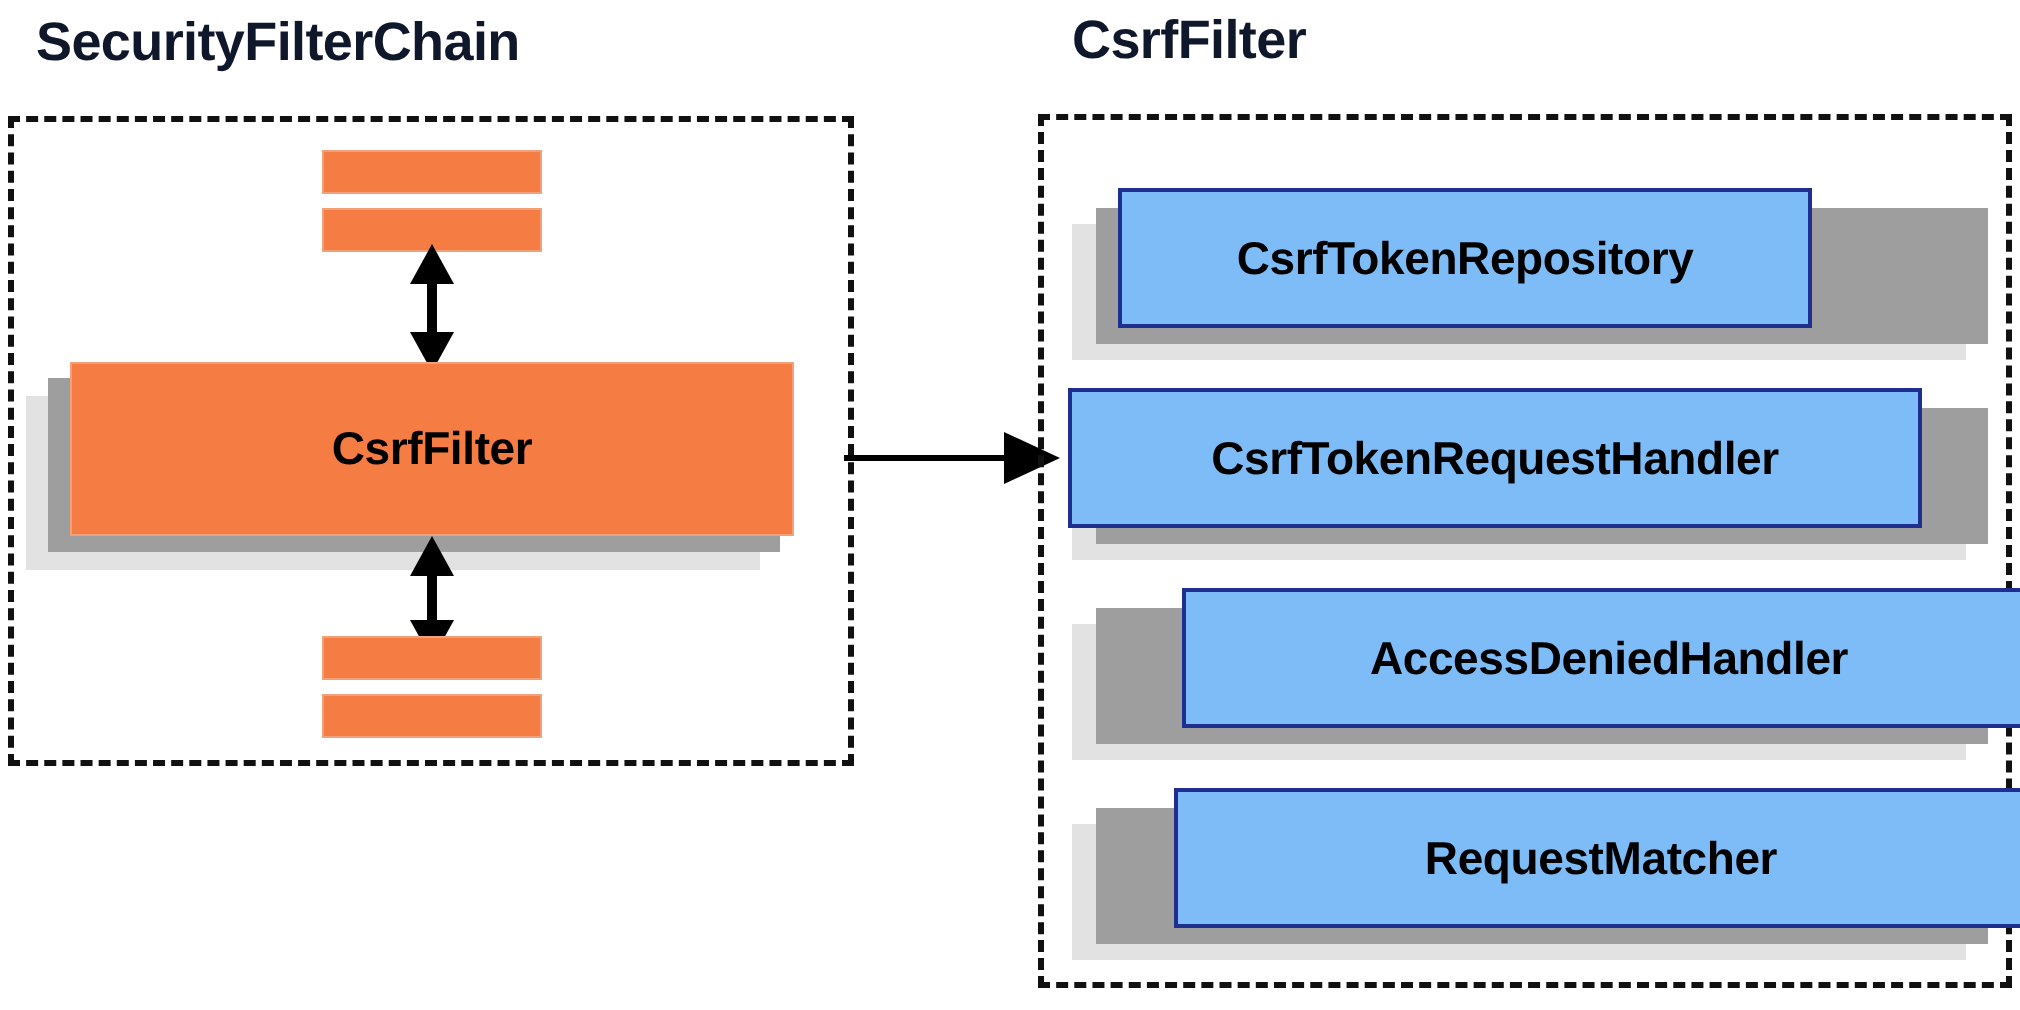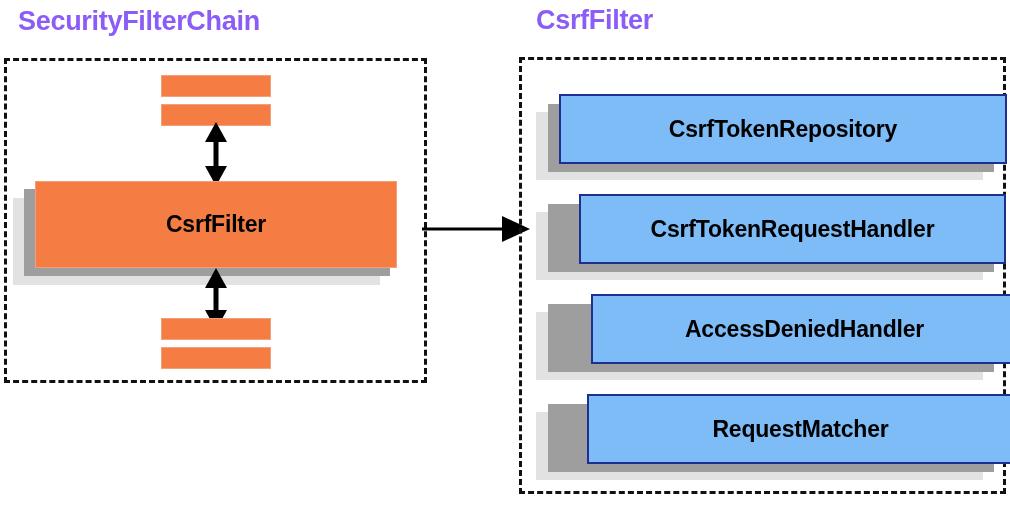--- a/index.html
+++ b/index.html
@@ -14,21 +14,21 @@
     position: relative;
     width: 1010px;
     height: 505px;
     background: #ffffff;
     overflow: hidden;
   }
   .panel-title {
     position: absolute;
     font-size: 27px;
     font-weight: bold;
-    color: #8b5cf6;
+    color: #0f172a;
     letter-spacing: -0.3px;
     white-space: nowrap;
   }
   .dashed-panel {
     position: absolute;
     border: 3px dashed #111111;
     box-sizing: border-box;
     background: transparent;
   }
   
@@ -122,27 +122,27 @@
     <line x1="0" y1="15" x2="88" y2="15" stroke="#000000" stroke-width="3"></line>
     <polygon points="108,15 80,2 80,28" fill="#000000"></polygon>
   </svg>
 
   <div class="panel-title" style="left:536px; top:5px;">CsrfFilter</div>
 
   <div class="dashed-panel" style="left:519px; top:57px; width:487px; height:437px;"></div>
 
   <div class="shadow-light" style="left:536px; top:112px; width:447px; height:68px;"></div>
   <div class="shadow-dark" style="left:548px; top:104px; width:446px; height:68px;"></div>
-  <div class="blue-box" style="left:559px; top:94px; width:448px; height:70px;">
+  <div class="blue-box" style="left:559px; top:94px; width:347px; height:70px;">
     <span class="box-label">CsrfTokenRepository</span>
   </div>
 
   <div class="shadow-light" style="left:536px; top:212px; width:447px; height:68px;"></div>
   <div class="shadow-dark" style="left:548px; top:204px; width:446px; height:68px;"></div>
-  <div class="blue-box" style="left:579px; top:194px; width:427px; height:70px;">
+  <div class="blue-box" style="left:534px; top:194px; width:427px; height:70px;">
     <span class="box-label">CsrfTokenRequestHandler</span>
   </div>
 
   <div class="shadow-light" style="left:536px; top:312px; width:447px; height:68px;"></div>
   <div class="shadow-dark" style="left:548px; top:304px; width:446px; height:68px;"></div>
   <div class="blue-box" style="left:591px; top:294px; width:427px; height:70px;">
     <span class="box-label">AccessDeniedHandler</span>
   </div>
 
   <div class="shadow-light" style="left:536px; top:412px; width:447px; height:68px;"></div>

